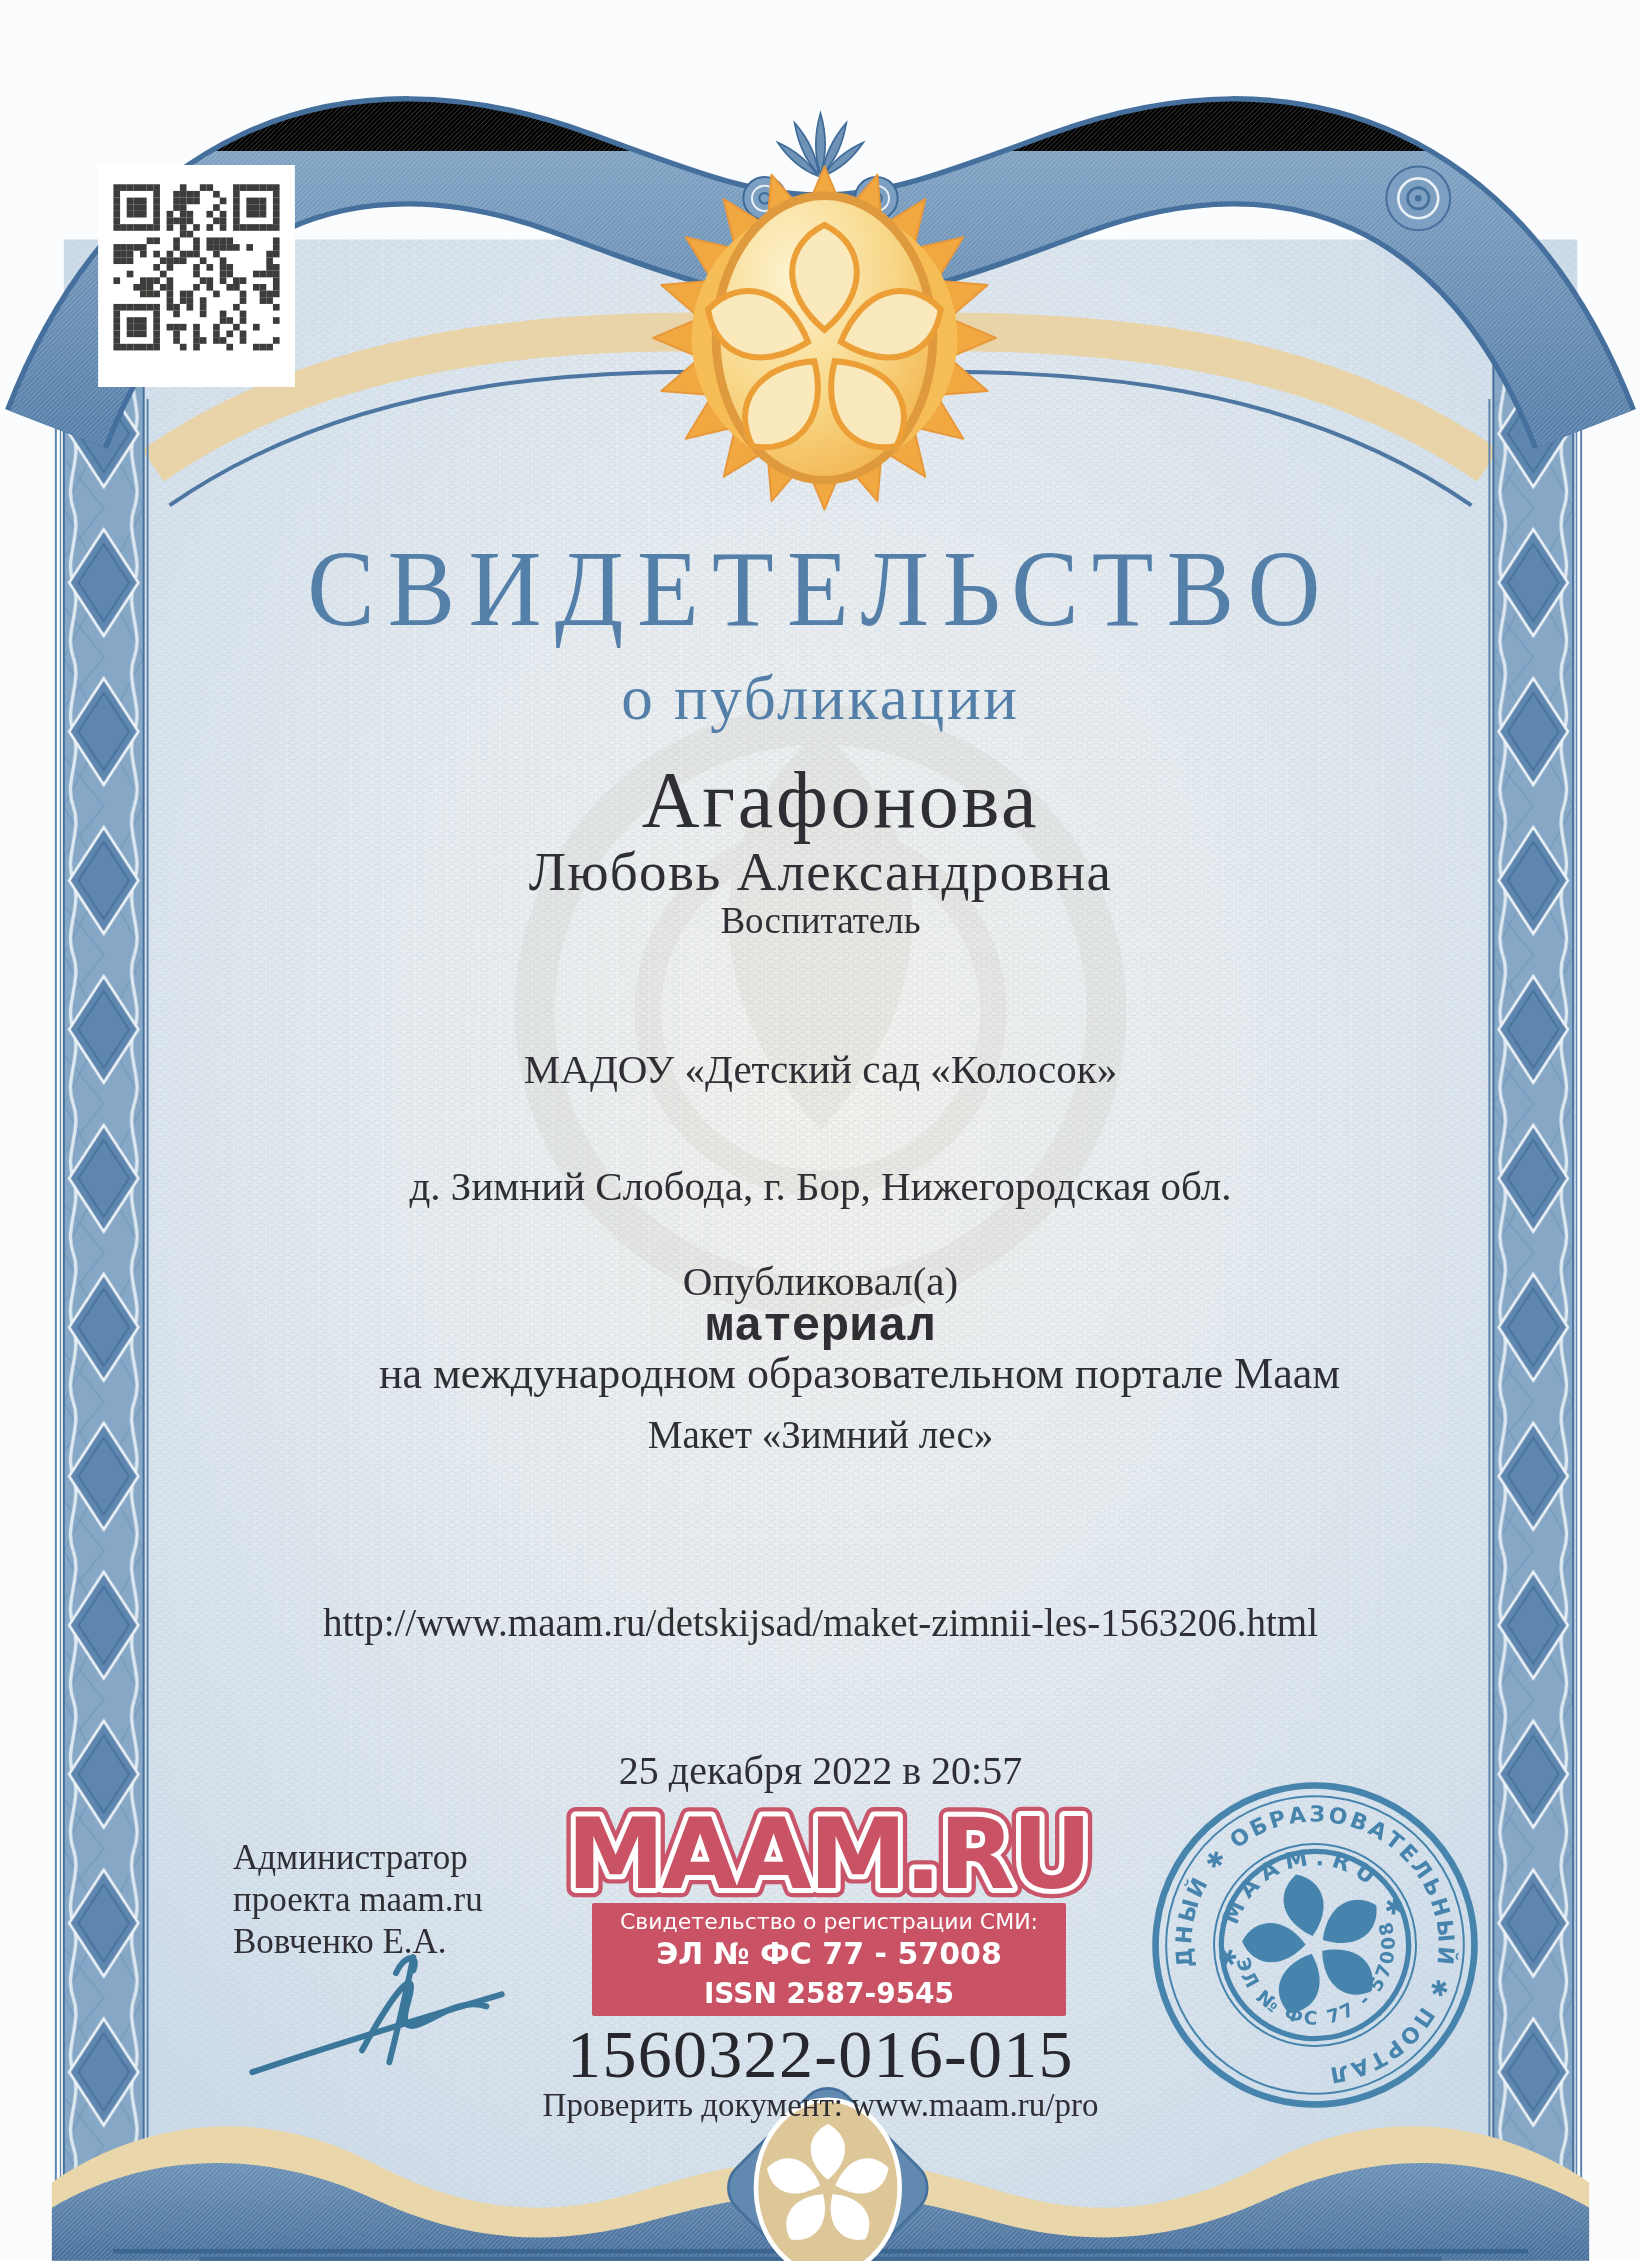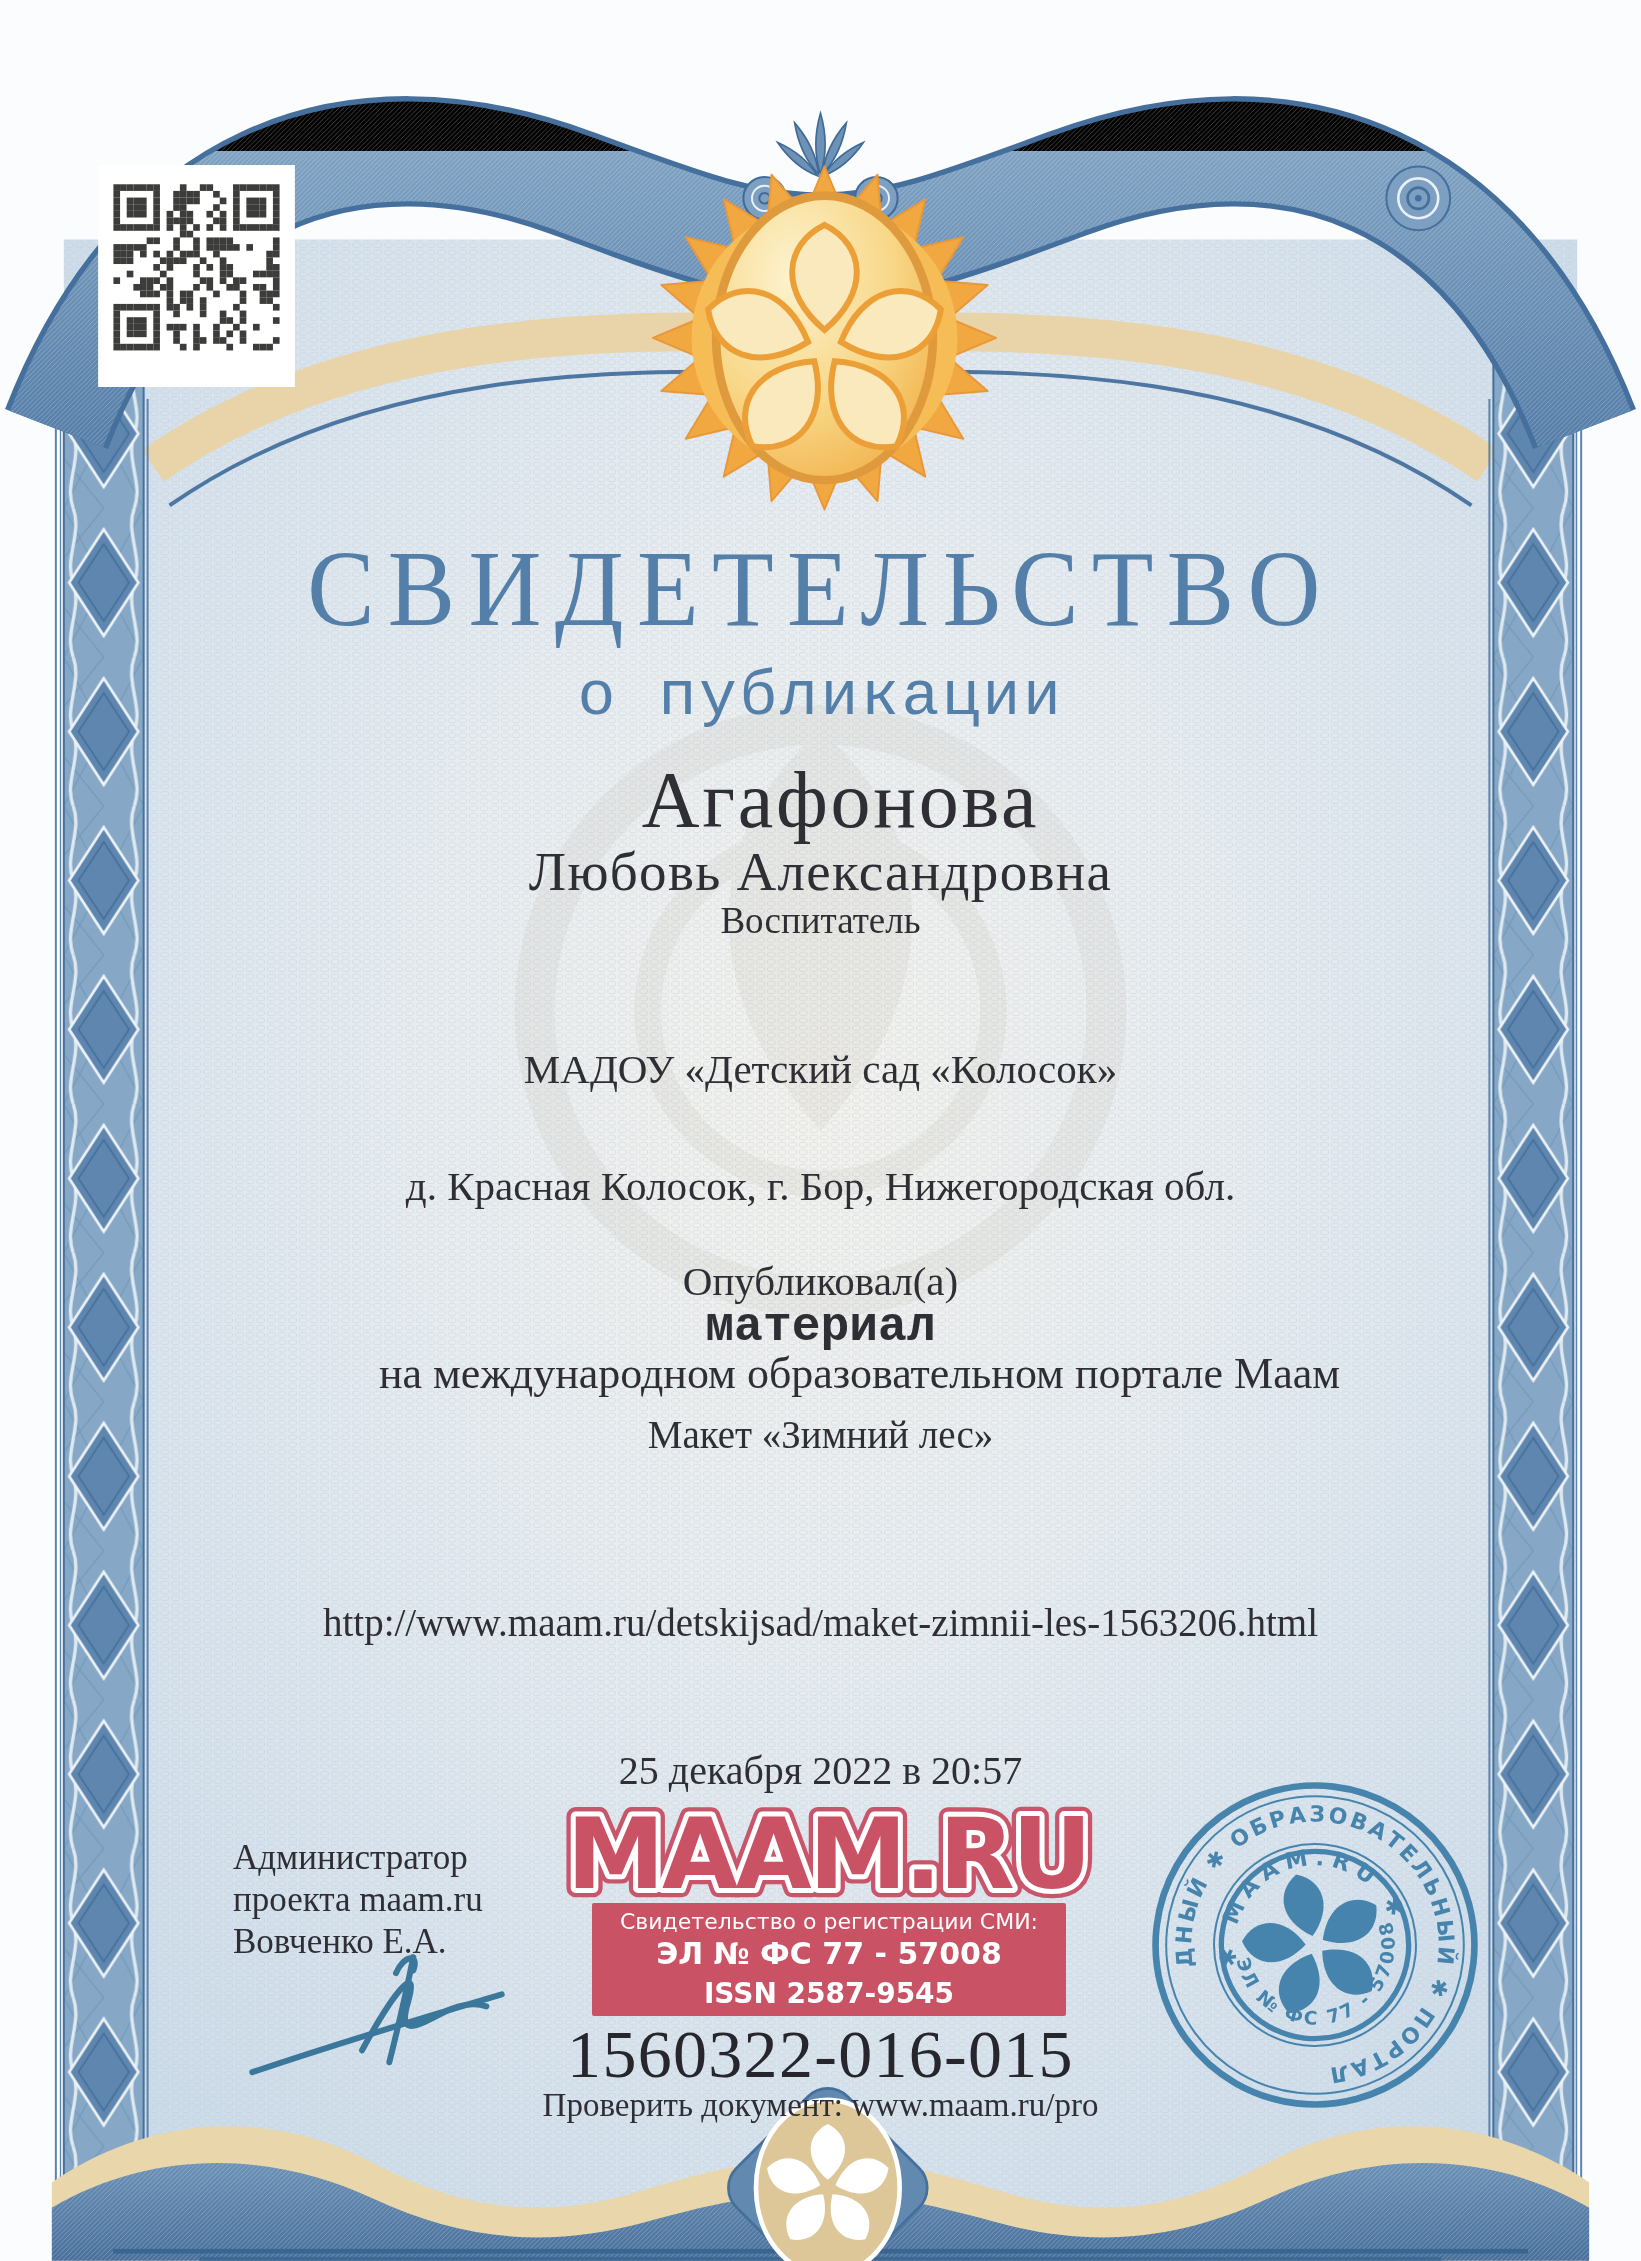--- a/index.html
+++ b/index.html
@@ -3,21 +3,21 @@
 <meta charset="utf-8">
 <style>
   html,body{margin:0;padding:0;}
   body{width:1641px;height:2261px;position:relative;background:#fbfcfd;overflow:hidden;
        font-family:"Liberation Serif",serif;}
   .abs{position:absolute;}
   .ctext{position:absolute;left:0;width:1641px;text-align:center;color:#2e2e34;
          font-family:"Liberation Serif",serif;line-height:1.05;white-space:nowrap;}
   .blue{color:#547fa9;}
   .title{top:536px;font-size:101px;letter-spacing:13.3px;transform:scaleY(1.06);}
-  .subtitle{top:665px;font-size:63px;letter-spacing:2.7px;font-family:Liberation Mono, monospace;}
+  .subtitle{top:665px;font-size:63px;letter-spacing:2.7px;}
   .name1{top:758px;font-size:80px;letter-spacing:2.7px;margin-left:20px;}
   .name2{top:843px;font-size:55px;letter-spacing:1.3px;}
   .position{top:902px;font-size:37px;}
   .org{top:1048px;font-size:41px;}
   .location{top:1165px;font-size:41px;}
   .action{top:1260px;font-size:41px;}
   .material{top:1302px;font-size:48px;font-weight:bold;font-family:Liberation Mono, monospace;}
   .portal{top:1351px;font-size:44px;padding-left:39px;}
   .work{top:1415px;font-size:39px;}
   .url{top:1603px;font-size:39px;}
@@ -462,21 +462,21 @@
       <rect x="230" y="240" width="10" height="10" fill="#3c3c3a"></rect>
     </g>
 </svg>
 
 <div class="ctext title blue">СВИДЕТЕЛЬСТВО</div>
 <div class="ctext subtitle blue">о публикации</div>
 <div class="ctext name1">Агафонова</div>
 <div class="ctext name2">Любовь Александровна</div>
 <div class="ctext position">Воспитатель</div>
 <div class="ctext org">МАДОУ «Детский сад «Колосок»</div>
-<div class="ctext location">д. Красная Колосок, г. Бор, Нижегородская обл.</div>
+<div class="ctext location">д. Зимний Слобода, г. Бор, Нижегородская обл.</div>
 <div class="ctext action">Опубликовал(а)</div>
 <div class="ctext material">материал</div>
 <div class="ctext portal">на международном образовательном портале Маам</div>
 <div class="ctext work">Макет «Зимний лес»</div>
 <div class="ctext url">http://www.maam.ru/detskijsad/maket-zimnii-les-1563206.html</div>
 <div class="ctext date">25 декабря 2022 в 20:57</div>
 <div class="ctext number">1560322-016-015</div>
 <div class="ctext verify">Проверить документ: www.maam.ru/pro</div>
 
 <div class="abs admin">

